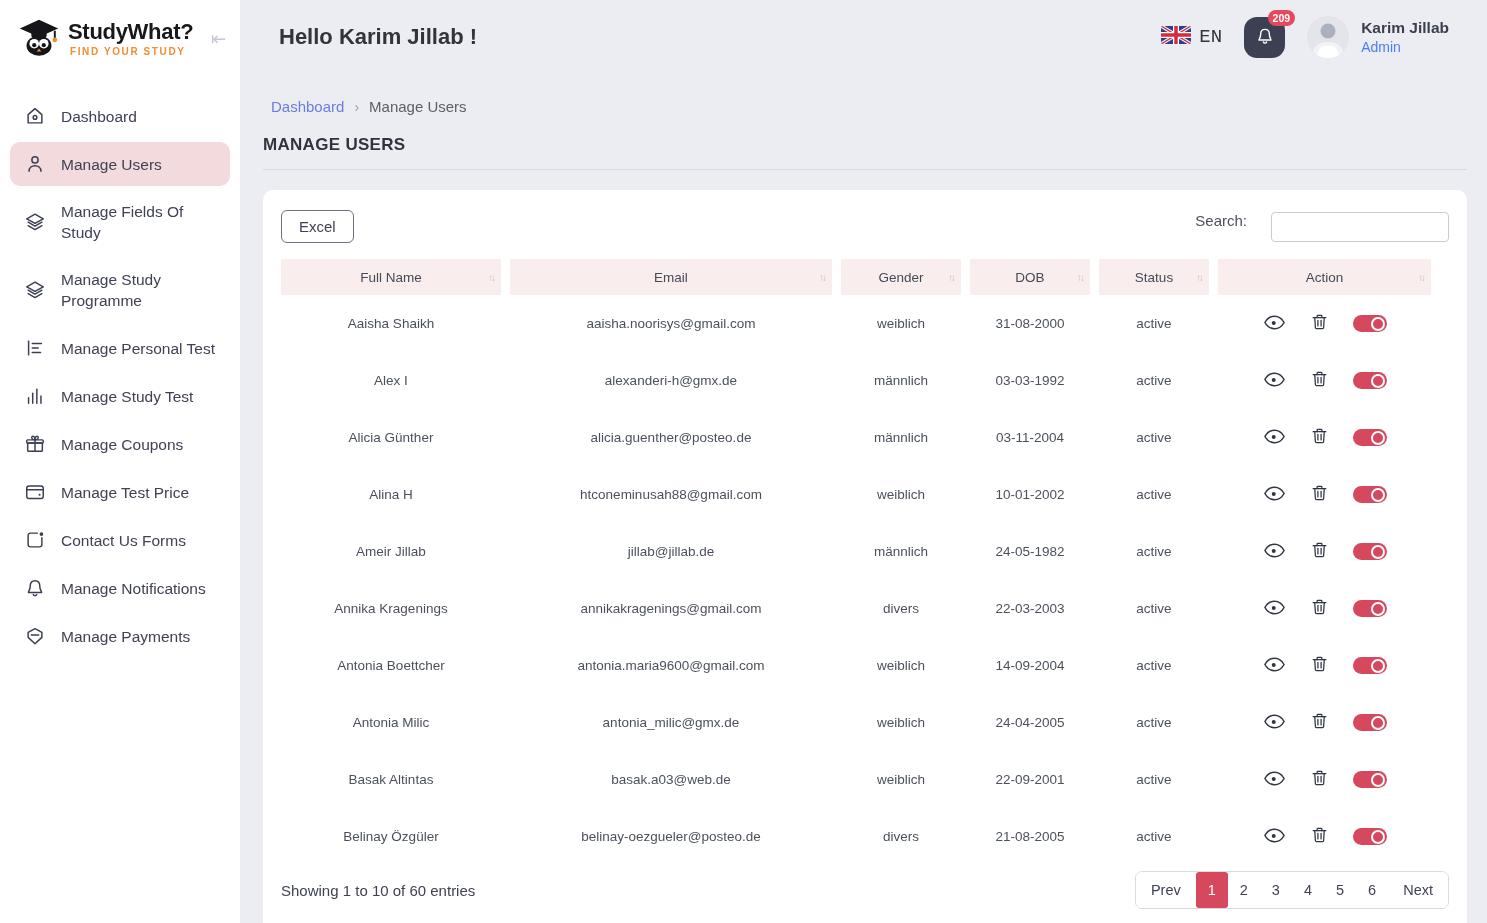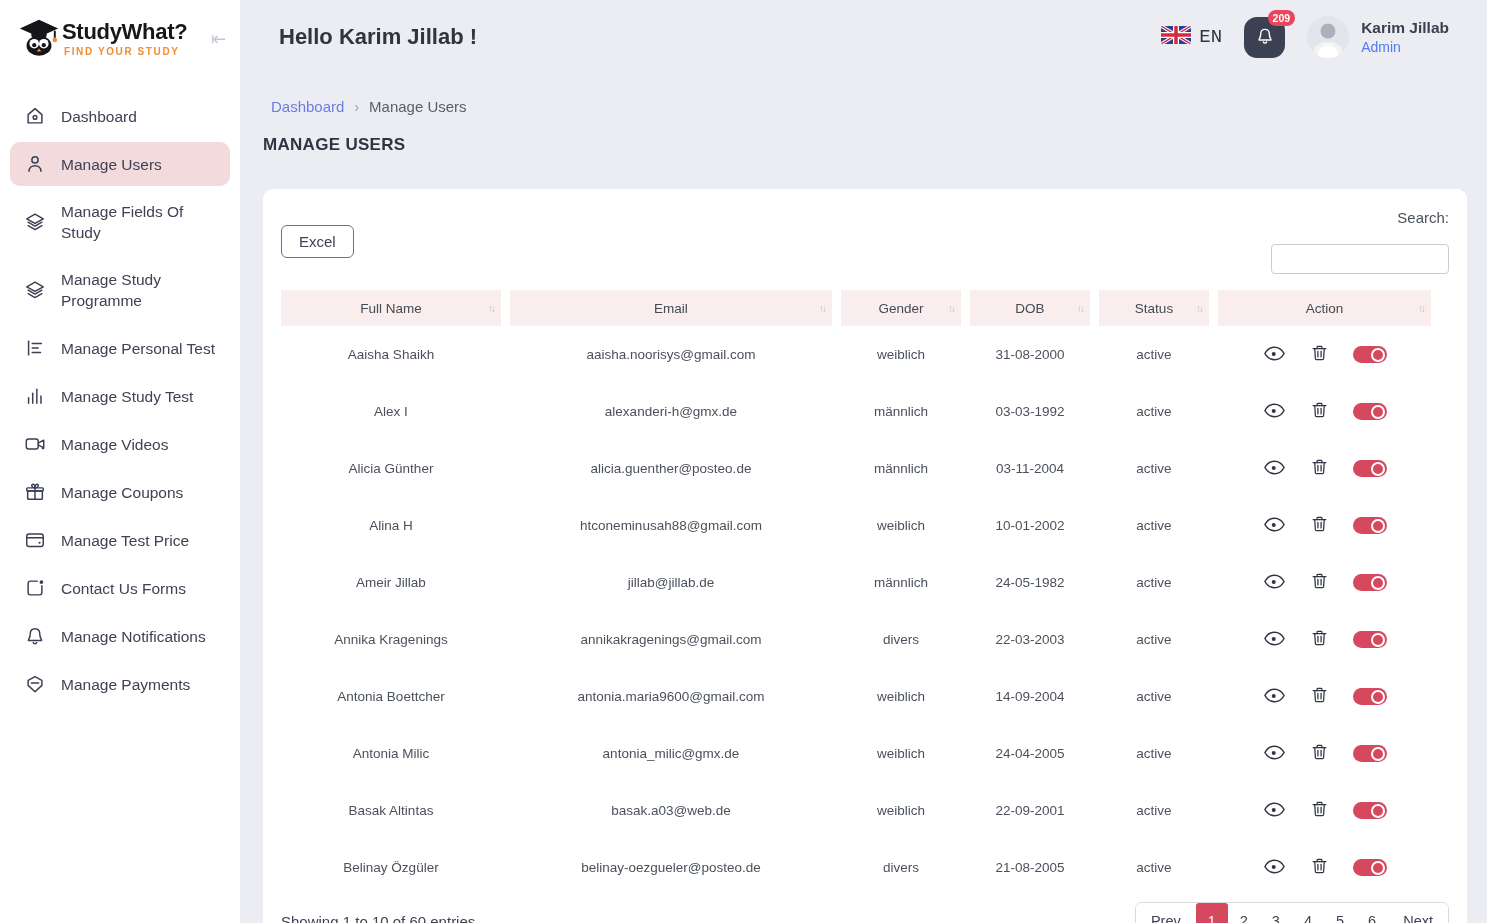--- a/index.html
+++ b/index.html
@@ -2,21 +2,21 @@
 <html><head>
 <meta charset="utf-8">
 <style>
   * { margin:0; padding:0; box-sizing:border-box; }
   html,body { width:1487px; height:923px; overflow:hidden; }
   body { font-family:"Liberation Sans", sans-serif; background:#ecedf3; color:#3f4254; display:flex; }
 
   
   .sidebar { width:241px; min-width:241px; height:100%; background:#ffffff; border-right:1px solid #ededf2; display:flex; flex-direction:column; }
   .logo-row { display:flex; align-items:center; justify-content:space-between; padding:14px 14px 10px 16px; }
-  .logo { display:flex; align-items:center; }
+  .logo { display:flex; align-items:center; gap:6px; }
   .brand-text { display:flex; flex-direction:column; line-height:1; }
   .brand-name { font-size:22px; font-weight:800; color:#17171c; letter-spacing:-0.3px; }
   .brand-tagline { font-size:10px; font-weight:700; color:#ef8e34; letter-spacing:1.6px; margin-top:4px; margin-left:2px; }
   .collapse-btn { background:none; border:none; color:#c6c9d4; font-size:18px; cursor:pointer; line-height:1; }
   .nav { margin-top:18px; display:flex; flex-direction:column; }
   .nav-item { display:flex; align-items:center; gap:15px; margin:2px 10px; padding:11px 14px; border-radius:10px; font-size:15.5px; color:#3f4254; cursor:pointer; line-height:21px; }
   .nav-item.active { background:#f2dadd; }
   .nav-item .nicon { width:22px; min-width:22px; height:22px; display:flex; align-items:center; justify-content:center; }
   .nav-item svg { stroke:#3a3f51; fill:none; stroke-width:1.6; stroke-linecap:round; stroke-linejoin:round; }
 
@@ -41,21 +41,21 @@
   .crumb-link { color:#6a7ce0; cursor:pointer; }
   .crumb-sep { color:#9aa0ab; font-size:14px; }
   .crumb-current { color:#5a6066; }
   .page-title { padding:20px 0 0 22px; font-size:17px; font-weight:700; color:#2f3440; letter-spacing:0.3px; }
   .title-divider { height:1px; background:#d9dae1; margin:14px 20px 0 22px; }
 
   
   .card { background:#ffffff; border-radius:10px 10px 0 0; margin:20px 20px 0 22px; flex:1; padding:20px 18px 6px 18px; display:flex; flex-direction:column; }
   .toolbar { display:flex; align-items:center; justify-content:space-between; }
   .excel-btn { border:1px solid #6e7280; background:#fff; color:#3f4254; font-size:15px; padding:7px 17px; border-radius:6px; cursor:pointer; font-family:inherit; }
-  .search-wrap { display:flex; align-items:flex-end; gap:18px;flex-direction:column; }
+  .search-wrap { display:flex; align-items:flex-start; gap:24px; }
   .search-label { font-size:15px; color:#4b515c; }
   .search-input { width:178px; height:30px; border:1px solid #c9ccd4; border-radius:4px; padding:0 8px; font-size:14px; font-family:inherit; outline:none; }
 
   table { width:100%; table-layout:fixed; border-collapse:separate; border-spacing:9px 0; margin:16px -9px 0 -9px; }
   col.c-name{width:220px;} col.c-email{width:322px;} col.c-gender{width:120px;} col.c-dob{width:120px;} col.c-status{width:110px;}
   th { position:relative; background:#f9eded; height:36px; font-size:13.5px; font-weight:400; color:#454a54; text-align:center; cursor:pointer; border-radius:1px; }
   th .sort { position:absolute; right:7px; top:50%; transform:translateY(-50%); font-size:10px; color:#cdbfc1; letter-spacing:-2px; }
   td { height:57px; text-align:center; font-size:13.5px; color:#4b515c; vertical-align:middle; }
   .actions { display:flex; align-items:center; justify-content:center; gap:24px; }
   .icon-btn { background:none; border:none; cursor:pointer; display:flex; align-items:center; justify-content:center; padding:0; }
@@ -155,30 +155,20 @@
             <path d="M9.5 20 V9"></path>
             <path d="M14 20 V4.5"></path>
             <path d="M18.5 20 V12"></path>
           </svg>
         </span>
       <span>Manage Study Test</span>
     </div>
     <div class="nav-item">
       <span class="nicon">
           <svg width="22" height="22" viewBox="0 0 24 24">
-            <rect x="2.5" y="6.5" width="13" height="11" rx="2.5"></rect>
-            <path d="M15.5 11 L21.5 7.8 V16.2 L15.5 13"></path>
-            <circle cx="20.7" cy="16.5" r="1.3" fill="#3a3f51" stroke="none"></circle>
-          </svg>
-        </span>
-      <span>Manage Videos</span>
-    </div>
-    <div class="nav-item">
-      <span class="nicon">
-          <svg width="22" height="22" viewBox="0 0 24 24">
             <rect x="4" y="11" width="16" height="9" rx="1"></rect>
             <rect x="3" y="7.5" width="18" height="3.5" rx="1"></rect>
             <path d="M12 7.5 V20"></path>
             <path d="M12 7.5 C8.5 7.5 7.2 4 9.7 3.6 C11.5 3.4 12 6 12 7.5"></path>
             <path d="M12 7.5 C15.5 7.5 16.8 4 14.3 3.6 C12.5 3.4 12 6 12 7.5"></path>
           </svg>
         </span>
       <span>Manage Coupons</span>
     </div>
     <div class="nav-item">

